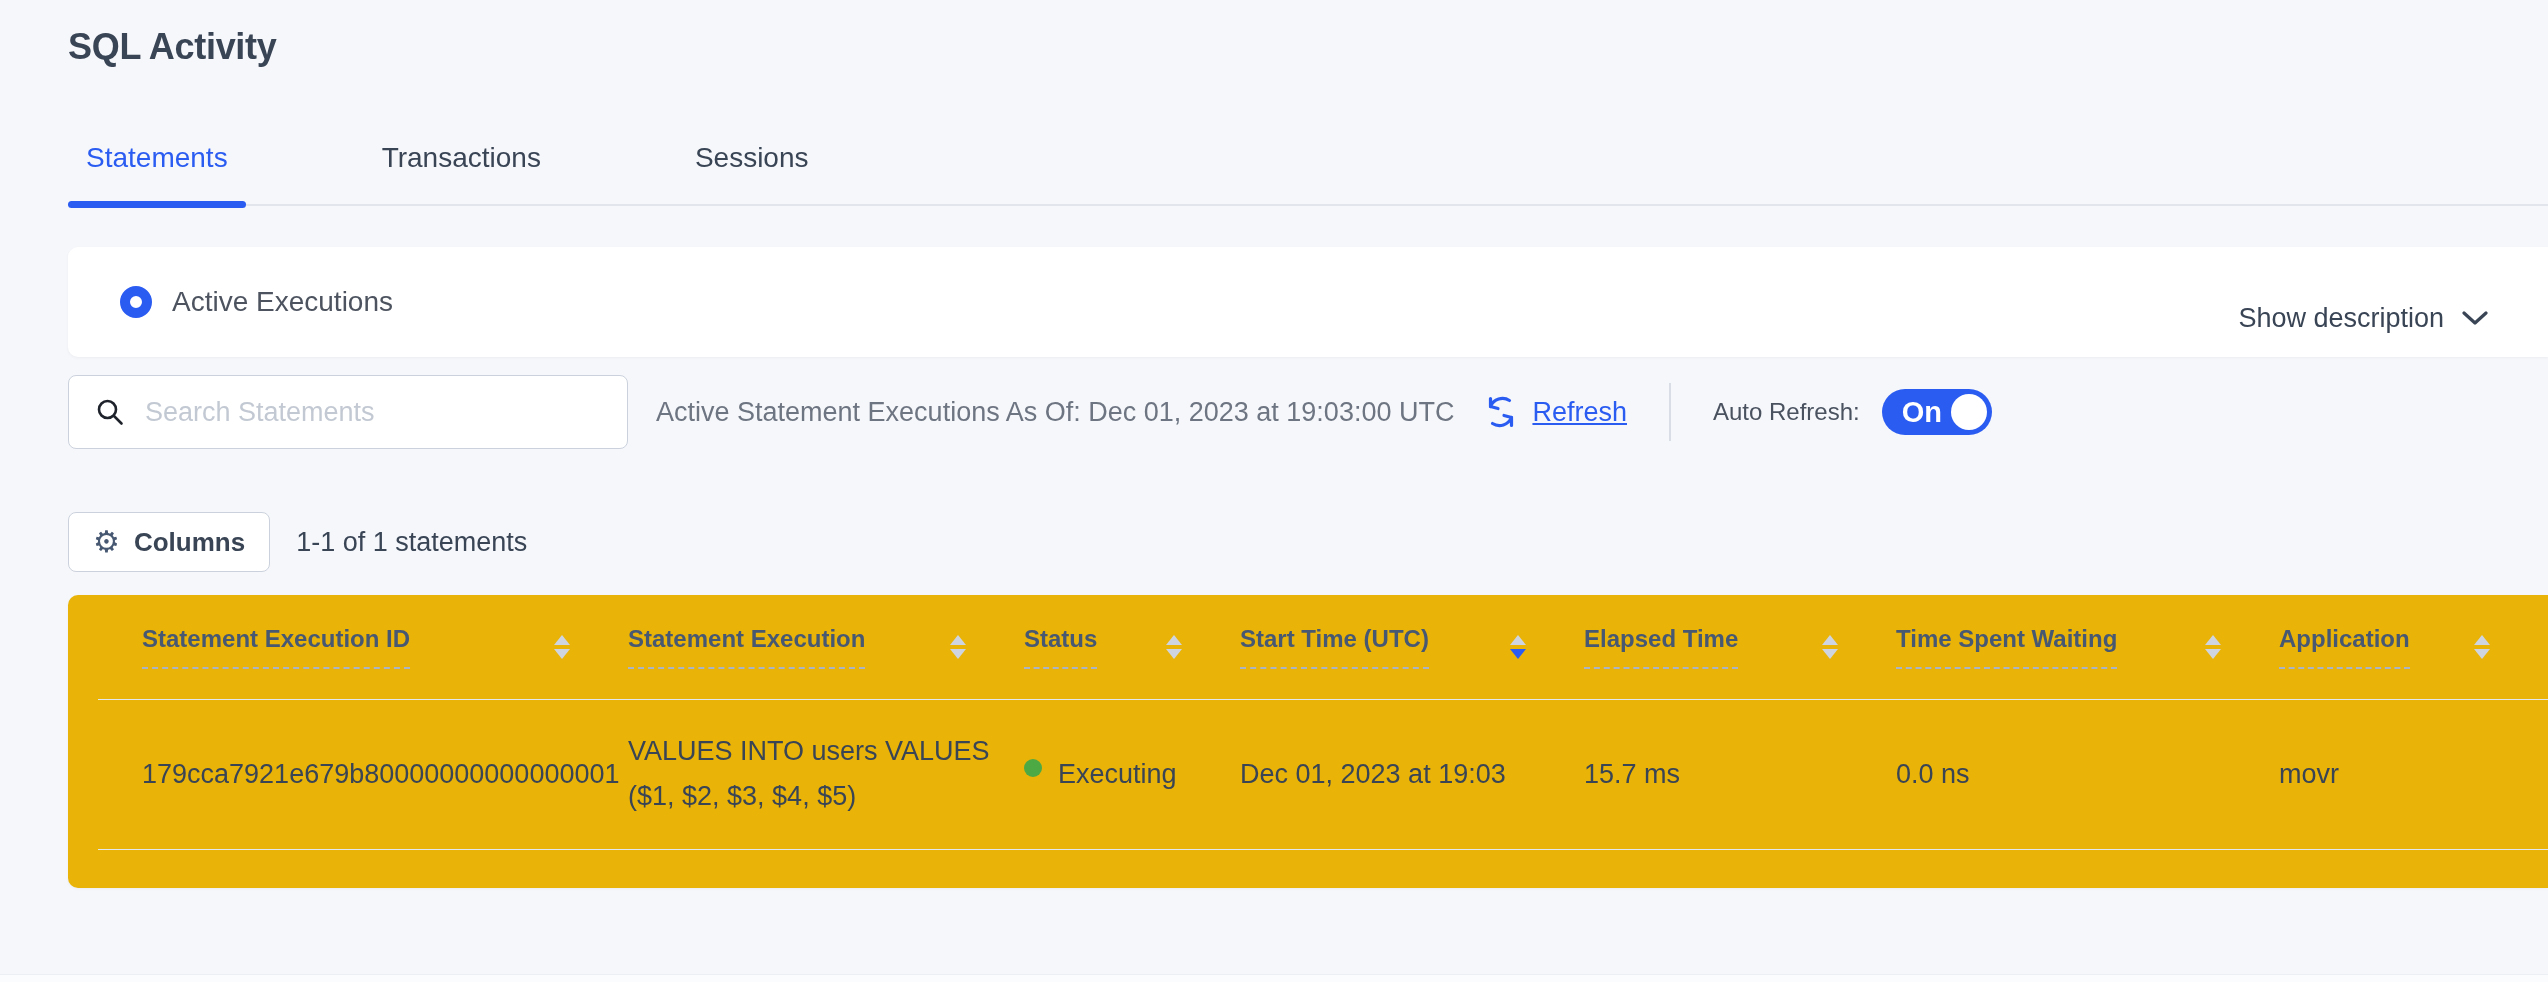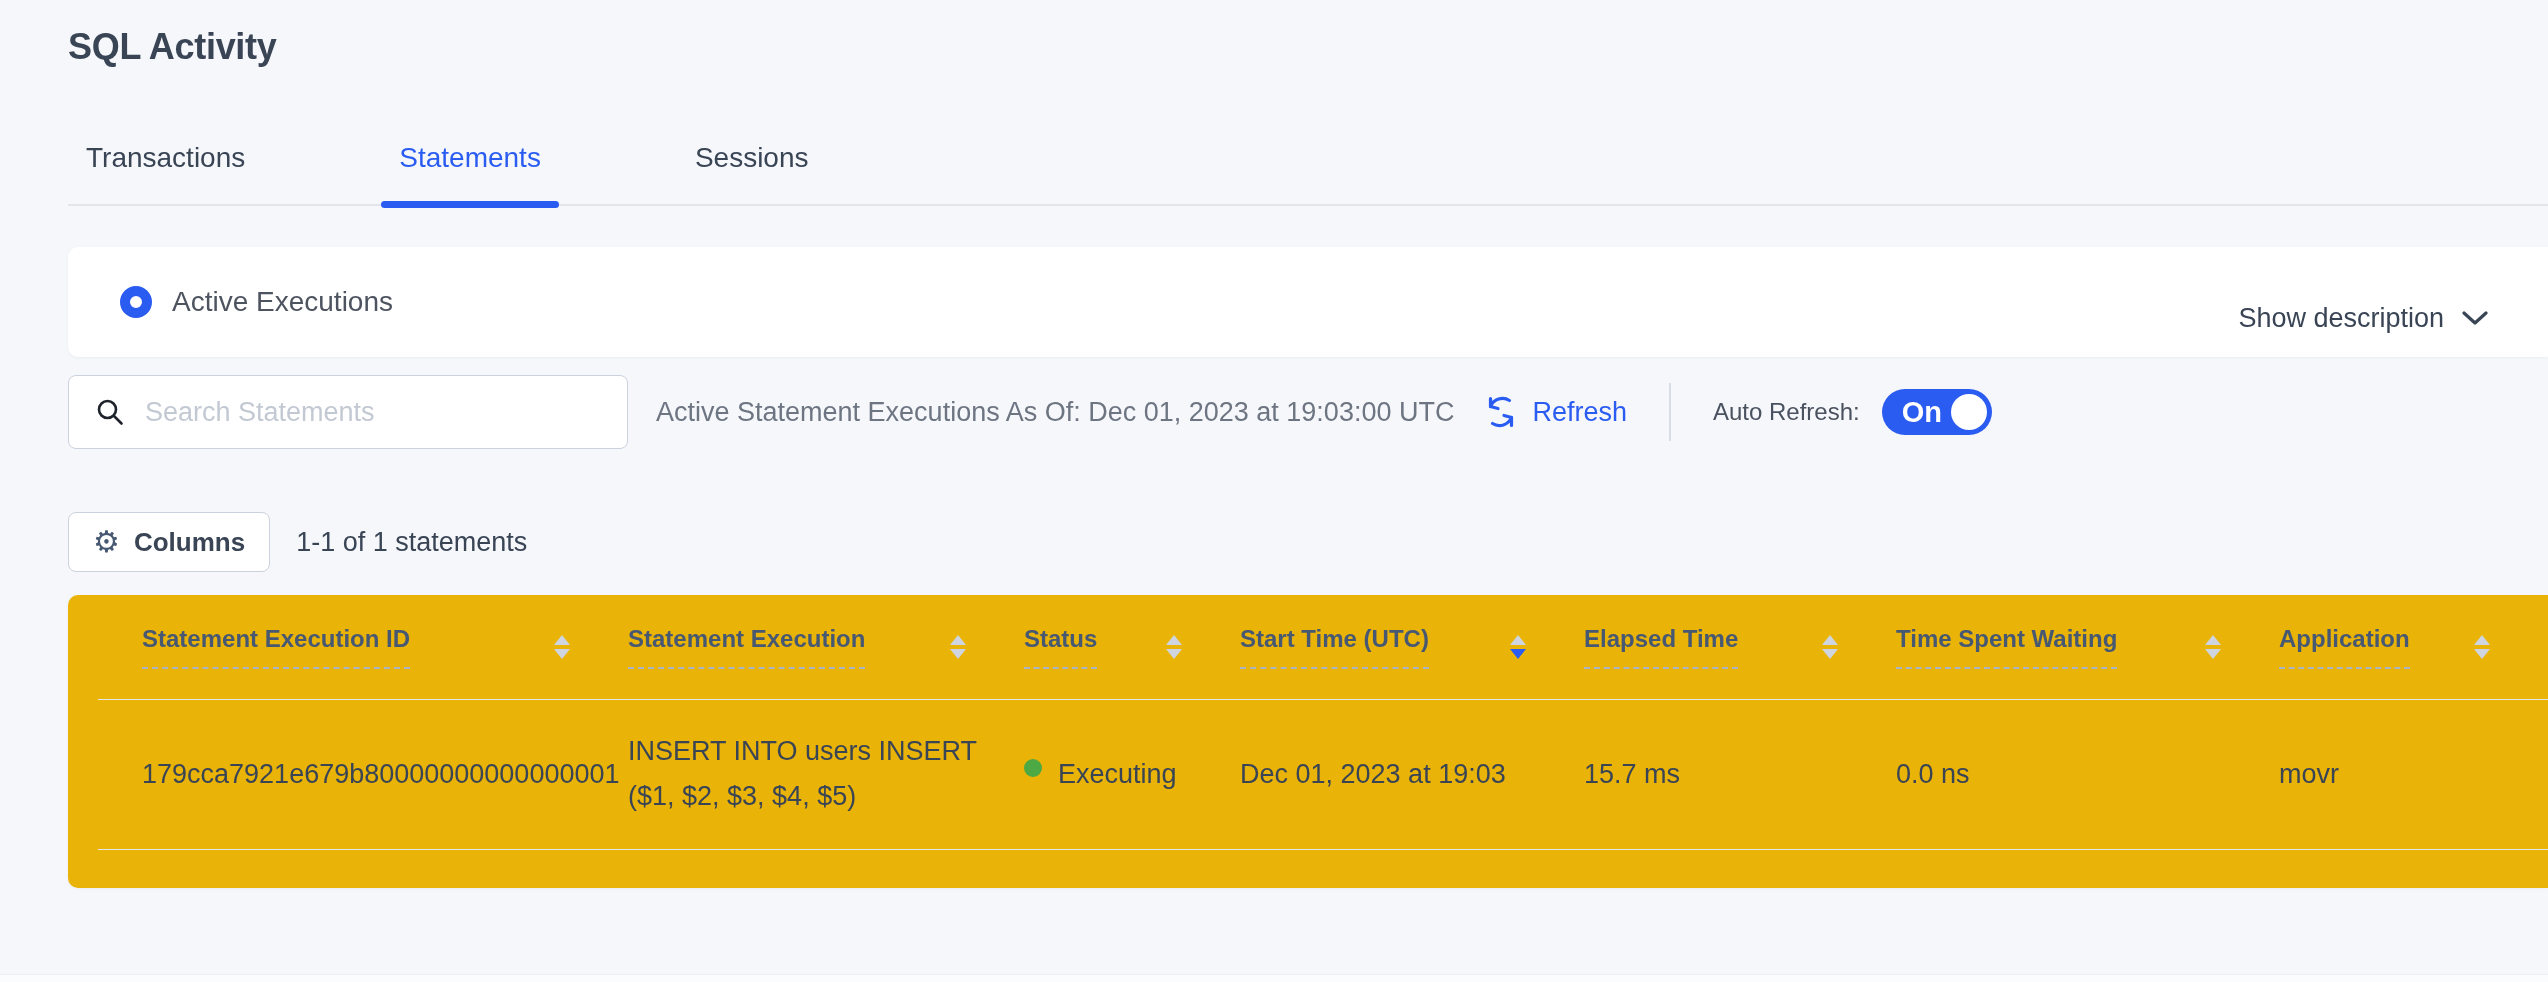--- a/index.html
+++ b/index.html
@@ -57,21 +57,21 @@
     font-family:inherit; background:transparent;
   }
   .search-box input::placeholder{ color:#c3c9d3; }
   .filters-btn{
     margin-left:26px; height:74px; background:#fff;
     border:1px solid #ccd2dd; border-radius:8px;
     display:flex; align-items:center; gap:14px; padding:0 30px;
     font-size:27px; font-weight:700; color:#394455; cursor:pointer;
   }
   .as-of{ margin-left:28px; font-size:27px; color:#6e7582; white-space:nowrap; }
-  .refresh-btn{ margin-left:28px; display:flex; align-items:center; gap:12px; color:#2b5cf2; font-size:27px; cursor:pointer; white-space:nowrap; }
+  .refresh-btn{ margin-left:28px; display:flex; align-items:center; gap:12px; color:#2b5cf2; font-size:27px; cursor:pointer; white-space:nowrap;text-decoration:underline; }
   .v-divider{ margin-left:42px; width:2px; height:58px; background:#d8dde6; }
   .auto-label{ margin-left:42px; font-size:24px; color:#4a5260; white-space:nowrap; }
   .toggle{
     margin-left:22px; width:110px; height:46px; background:#2b5cf2;
     border-radius:23px; position:relative; display:flex; align-items:center; cursor:pointer; flex:0 0 auto;
   }
   .toggle-text{ color:#ffffff; font-size:29px; font-weight:700; margin-left:20px; }
   .toggle-knob{ position:absolute; right:5px; top:5px; width:36px; height:36px; background:#fff; border-radius:50%; }
   
   .columns-row{ position:absolute; left:68px; top:512px; display:flex; align-items:center; }
@@ -107,22 +107,22 @@
   .status-dot{ width:18px; height:18px; border-radius:50%; background:#4ca944; flex:0 0 auto; }
   .bottom-strip{ position:absolute; left:0; right:0; bottom:0; height:8px; background:#fbfcfe; border-top:1px solid #eceff4; }
   svg{ display:block; }
 </style>
 </head>
 <body>
 
 <h1 class="page-title">SQL Activity</h1>
 
 <nav class="tabs">
+  <div class="tab active">Statements</div>
   <div class="tab">Transactions</div>
-  <div class="tab active">Statements</div>
   <div class="tab">Sessions</div>
 </nav>
 
 <section class="view-card">
   <div class="radio-group">
     <label class="radio-option">
       <span class="radio-circle selected"></span>
       <span>Active Executions</span>
     </label>
   </div>
@@ -250,21 +250,21 @@
               </span>
           </div>
         </th>
       </tr>
     </thead>
     <tbody>
       <tr>
         <td class="pad-first">179cca7921e679b80000000000000001</td>
         <td>
           <div class="stmt-text">
-            <div>INSERT INTO users INSERT</div>
+            <div>VALUES INTO users VALUES</div>
             <div>($1, $2, $3, $4, $5)</div>
           </div>
         </td>
         <td>
           <div class="status-cell">
             <span class="status-dot"></span>
             <span>Executing</span>
           </div>
         </td>
         <td>Dec 01, 2023 at 19:03</td>

